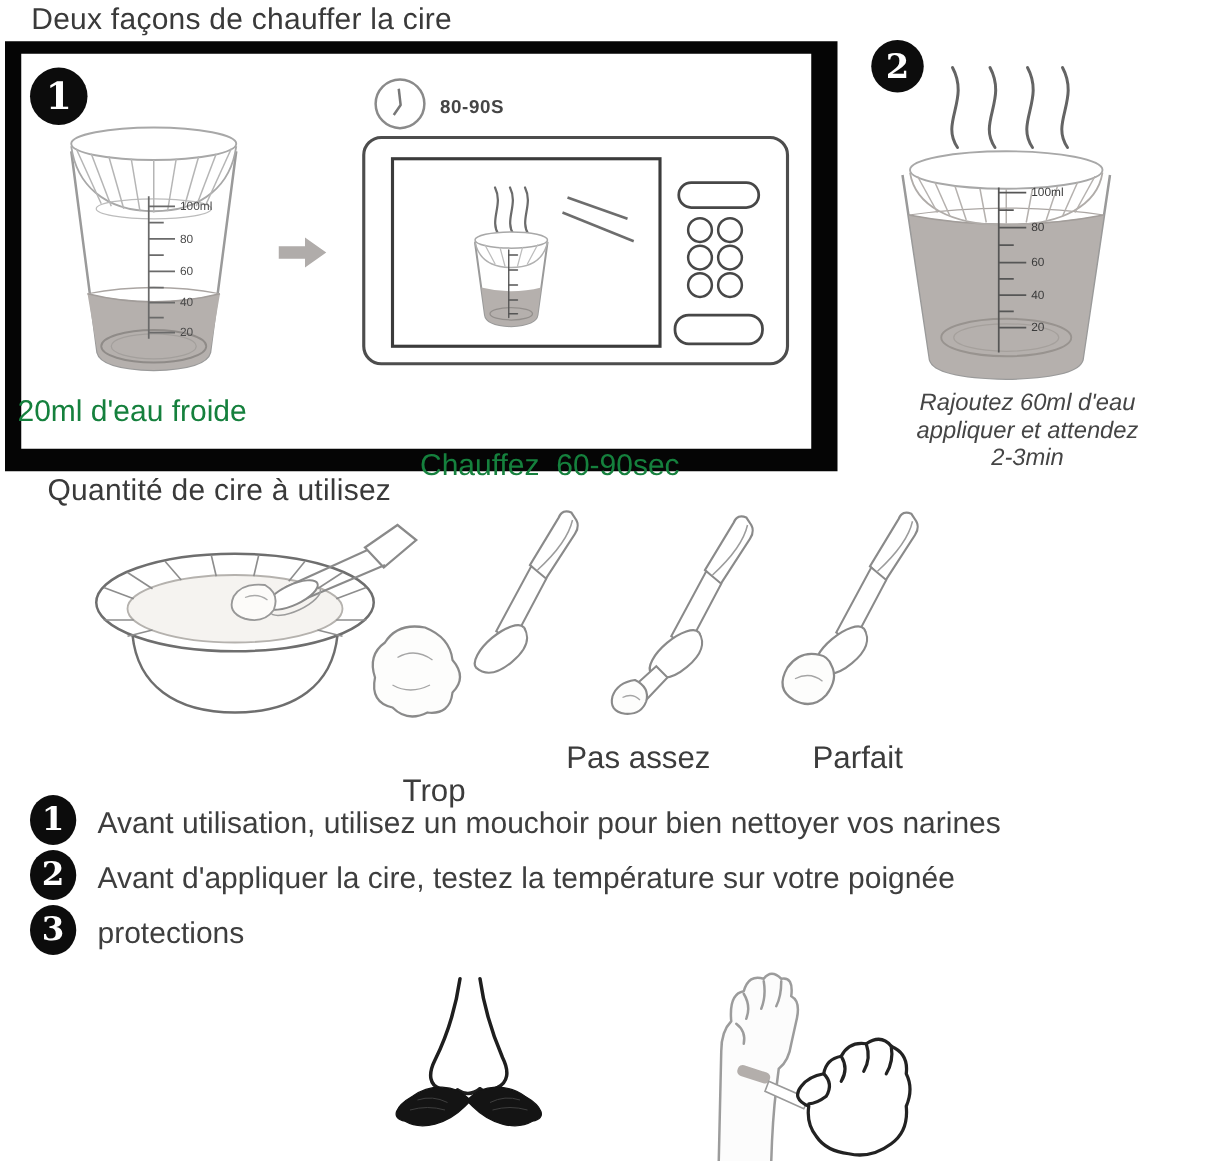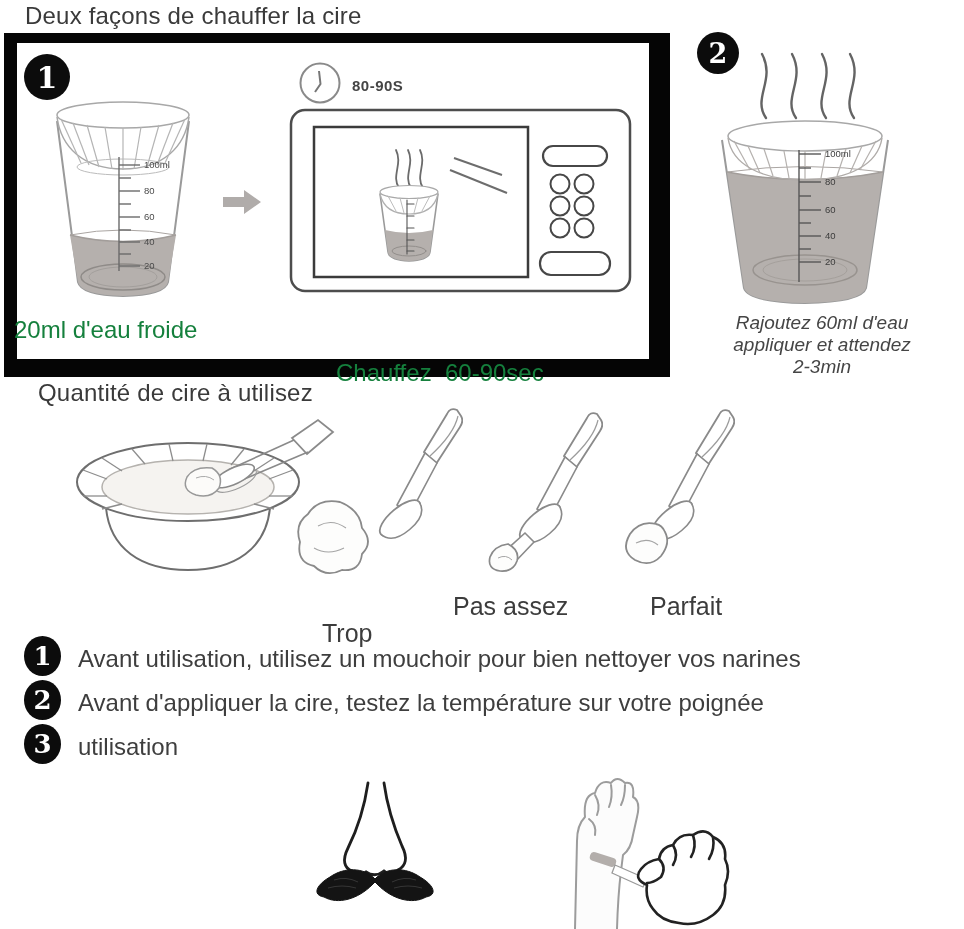--- a/index.html
+++ b/index.html
@@ -270,21 +270,21 @@
     <div class="badge badge-sm tip-badge">1</div>
     <div class="tip-text">Avant utilisation, utilisez un mouchoir pour bien nettoyer vos narines</div>
   </div>
   <div class="tip-row" style="top:680px;">
     <div class="badge badge-sm tip-badge">2</div>
     <div class="tip-text">Avant d'appliquer la cire, testez la température sur votre poignée</div>
   </div>
   <div class="tip-row" style="top:724px;">
     <div class="badge badge-sm tip-badge">3</div>
     <div class="tip-text">
-      <div>utilisation</div>
+      <div>protections</div>
     </div>
   </div>
 
   <svg class="abs" style="left:310px; top:780px;" width="124" height="125" viewBox="0 0 124 125">
     <g fill="none" stroke="#1e1e1e" stroke-width="2.8" stroke-linecap="round">
       <path d="M58,3 C54,30 46,52 38,68 C32,80 34,88 42,91"></path>
       <path d="M74,3 C78,32 86,52 92,66 C98,78 96,86 88,90"></path>
       <path d="M42,91 Q50,97 56,92"></path>
       <path d="M88,90 Q80,96 74,91"></path>
       <path d="M56,92 Q65,98 74,91"></path>

